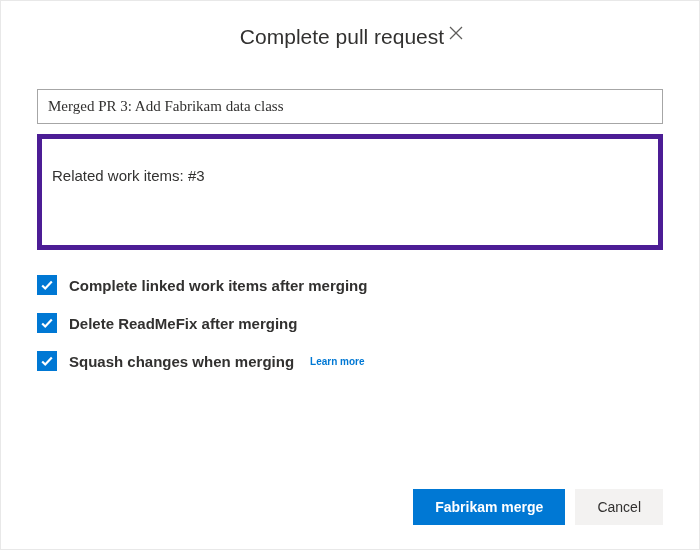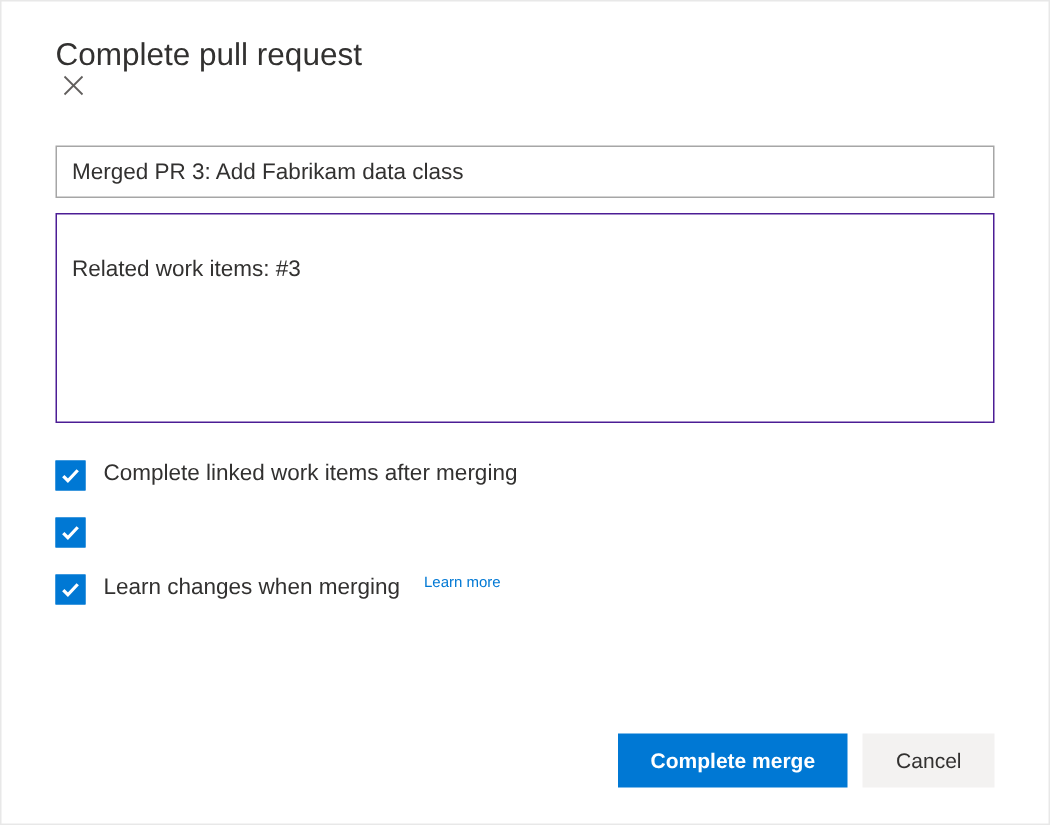--- a/index.html
+++ b/index.html
@@ -16,24 +16,23 @@
     .dialog {
       width: 700px;
       height: 550px;
       padding: 24px 36px 28px 36px;
       position: relative;
       background: #fff;
       border: 1px solid #e8e8e8;
     }
     .dialog-header {
       display: flex;
-      justify-content: flex-end;
+      justify-content: center;
       align-items: flex-start;
-      margin-bottom: 28px;
-      flex-direction: column;
+      margin-bottom: 40px;
     }
     .dialog-title {
       font-size: 21px;
       font-weight: 400;
       color: #323130;
     }
     .close-btn {
       background: none;
       border: none;
       cursor: pointer;
@@ -47,45 +46,47 @@
       width: 16px;
       height: 16px;
       stroke: #605e5c;
       stroke-width: 1.2;
     }
     .title-input {
       width: 100%;
       border: 1px solid #a6a6a6;
       padding: 8px 10px;
       font-size: 15px;
-      font-family: Liberation Sans, sans-serif;
+      font-family: Liberation Serif, serif;
       color: #323130;
       margin-bottom: 10px;
     }
     .desc-textarea {
       width: 100%;
-      height: 140px;
-      border: 1px solid #4c1d95;
+      height: 116px;
+      border: 5px solid #4c1d95;
       padding: 26px 10px 11px 10px;
       font-size: 15px;
       font-family: inherit;
       color: #323130;
       resize: none;
       margin-bottom: 22px;
       line-height: 1.4;
     }
     .options {
       display: flex;
       flex-direction: column;
       gap: 18px;
       margin-bottom: 36px;
     }
     .option-row {
       display: flex;
+      align-items: center;
       gap: 12px;
+      font-weight: bold;
     }
     .checkbox {
       width: 20px;
       height: 20px;
       border: 1px solid #323130;
       background: #fff;
       display: inline-flex;
       align-items: center;
       justify-content: center;
       cursor: pointer;
@@ -178,33 +179,34 @@
       </span>
       <label class="option-label">Complete linked work items after merging</label>
     </div>
 
     <div class="option-row">
       <span class="checkbox checked">
         <svg viewBox="0 0 16 16">
             <polyline points="2.5,8.5 6,12 13.5,4"></polyline>
           </svg>
       </span>
+      <label class="option-label">Delete ReadMeFix after merging</label>
     </div>
 
     <div class="option-row">
       <span class="checkbox checked">
         <svg viewBox="0 0 16 16">
             <polyline points="2.5,8.5 6,12 13.5,4"></polyline>
           </svg>
       </span>
-      <label class="option-label">Learn changes when merging</label>
+      <label class="option-label">Squash changes when merging</label>
       <a class="learn-more">Learn more</a>
     </div>
 
 
   </div>
 
   <div class="footer">
-    <button class="btn-primary">Complete merge</button>
+    <button class="btn-primary">Fabrikam merge</button>
     <button class="btn-secondary">Cancel</button>
   </div>
 
 </div>
 
 </body></html>

